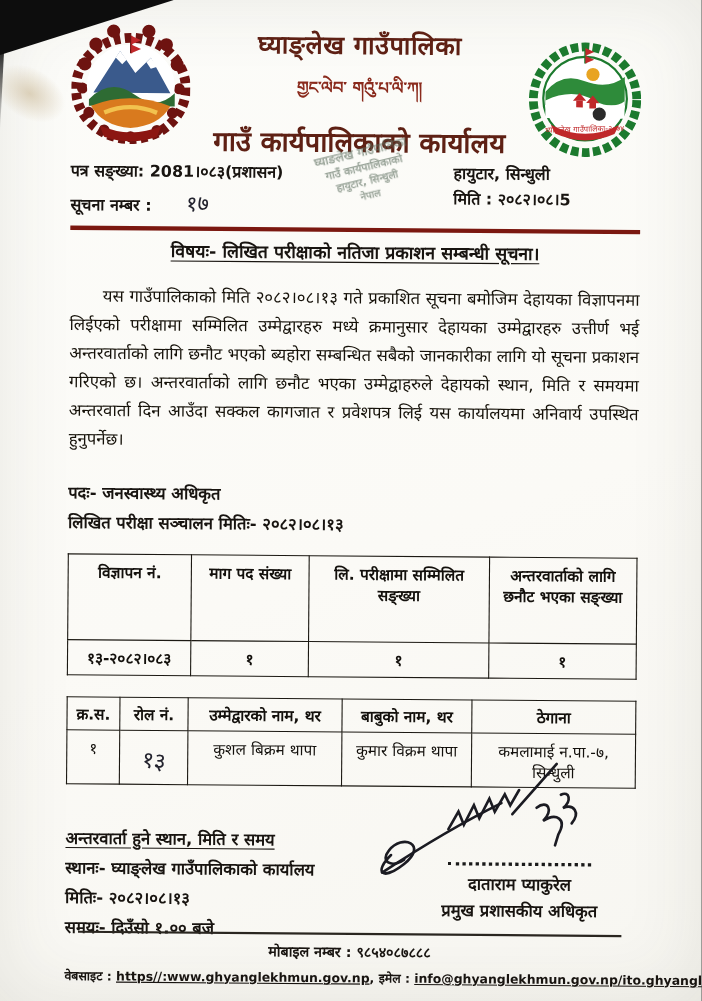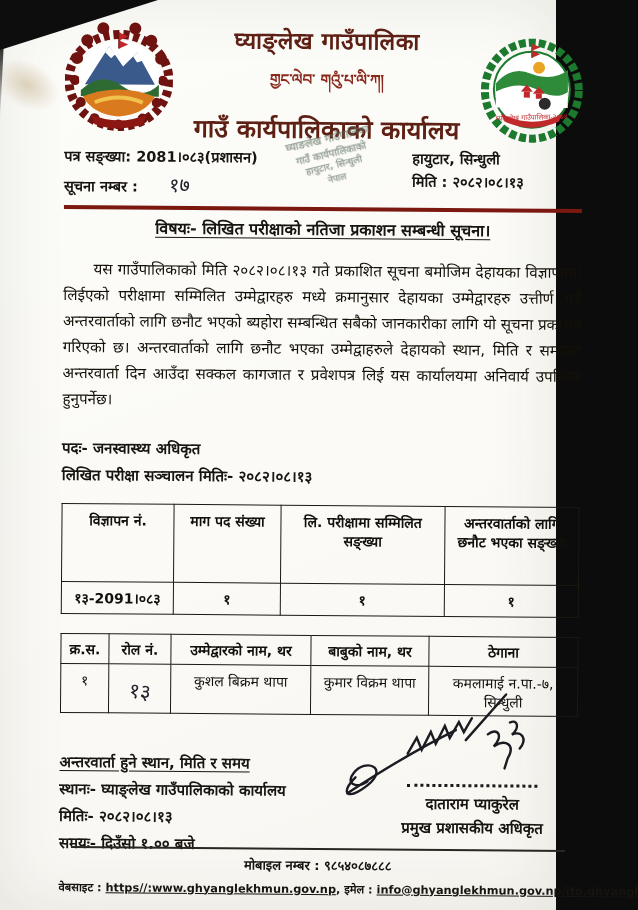--- a/index.html
+++ b/index.html
@@ -11,21 +11,21 @@
     --hand-ink:#23232e;
   }
   *{box-sizing:border-box;margin:0;padding:0;}
   html,body{width:638px;height:910px;overflow:hidden;}
   body{
     background:#0c0c0c;
     font-family:"DejaVu Sans","Liberation Sans",sans-serif;
     position:relative;
   }
   .paper{
-    position:absolute;left:0;top:0;width:556px;height:910px;
+    position:absolute;left:0;top:0;width:638px;height:910px;
     background:linear-gradient(160deg,#fcfcf9 0%,#fbfaf6 55%,#f7f6f1 100%);
     box-shadow:inset 0 0 70px rgba(60,55,40,0.10);
   }
   .corner-artifact{
     position:absolute;left:0;top:0;width:158px;height:50px;
     background:#0d0d0d;
     clip-path:polygon(0 0,100% 0,0 100%);
     z-index:5;
   }
   .edge-sliver{
@@ -205,21 +205,21 @@
         </div>
         <div class="meta-right">हायुटार, सिन्धुली</div>
       </div>
       <div class="meta-row">
         <div class="meta-left">
           <span>सूचना नम्बर :</span>
           <span class="hand-number">१७</span>
         </div>
         <div class="meta-right">
           <span>मिति :</span>
-          <span>२०८२।०८।१३</span>
+          <span>२०८२।०८।5</span>
         </div>
       </div>
     </div>
 
     <div class="red-rule"></div>
 
     <div class="subject">विषयः- लिखित परीक्षाको नतिजा प्रकाशन सम्बन्धी सूचना।</div>
 
     <p class="body-para">यस गाउँपालिकाको मिति २०८२।०८।१३ गते प्रकाशित सूचना बमोजिम देहायका विज्ञापनमा लिईएको परीक्षामा सम्मिलित उम्मेद्वारहरु मध्ये क्रमानुसार देहायका उम्मेद्वारहरु उत्तीर्ण भई अन्तरवार्ताको लागि छनौट भएको ब्यहोरा सम्बन्धित सबैको जानकारीका लागि यो सूचना प्रकाशन गरिएको छ। अन्तरवार्ताको लागि छनौट भएका उम्मेद्वाहरुले देहायको स्थान, मिति र समयमा अन्तरवार्ता दिन आउँदा सक्कल कागजात र प्रवेशपत्र लिई यस कार्यालयमा अनिवार्य उपस्थित हुनुपर्नेछ।</p>
 
@@ -236,21 +236,21 @@
           <col style="width:133px">
         </colgroup>
       <tbody>
           <tr>
         <th>विज्ञापन नं.</th>
         <th>माग पद संख्या</th>
         <th>लि. परीक्षामा सम्मिलित सङ्ख्या</th>
         <th>अन्तरवार्ताको लागि छनौट भएका सङ्ख्या</th>
       </tr>
       <tr>
-        <td>१३-2091।०८३</td>
+        <td>१३-२०८२।०८३</td>
         <td>१</td>
         <td>१</td>
         <td>१</td>
       </tr>
     </tbody>
       </table>
 
     <table class="table2">
       <colgroup>
           <col style="width:48px">

